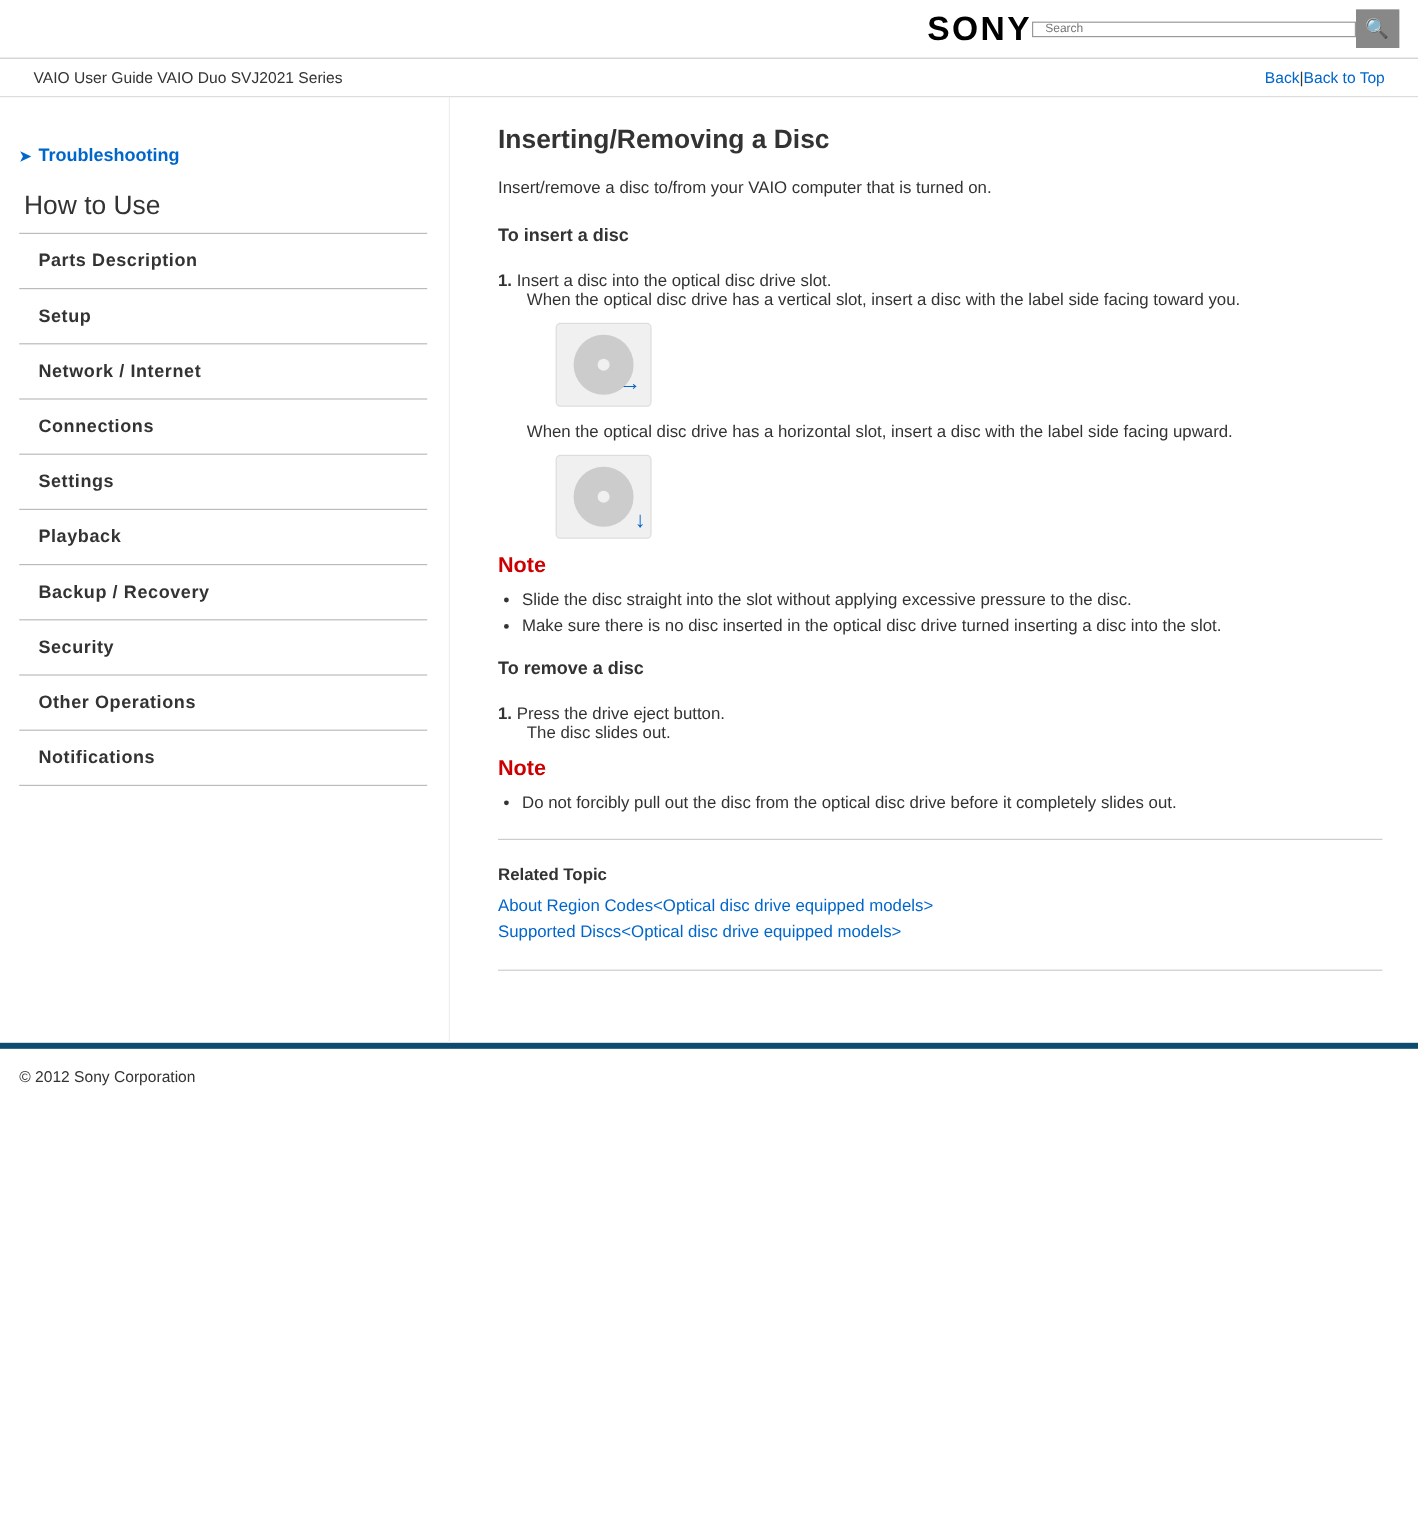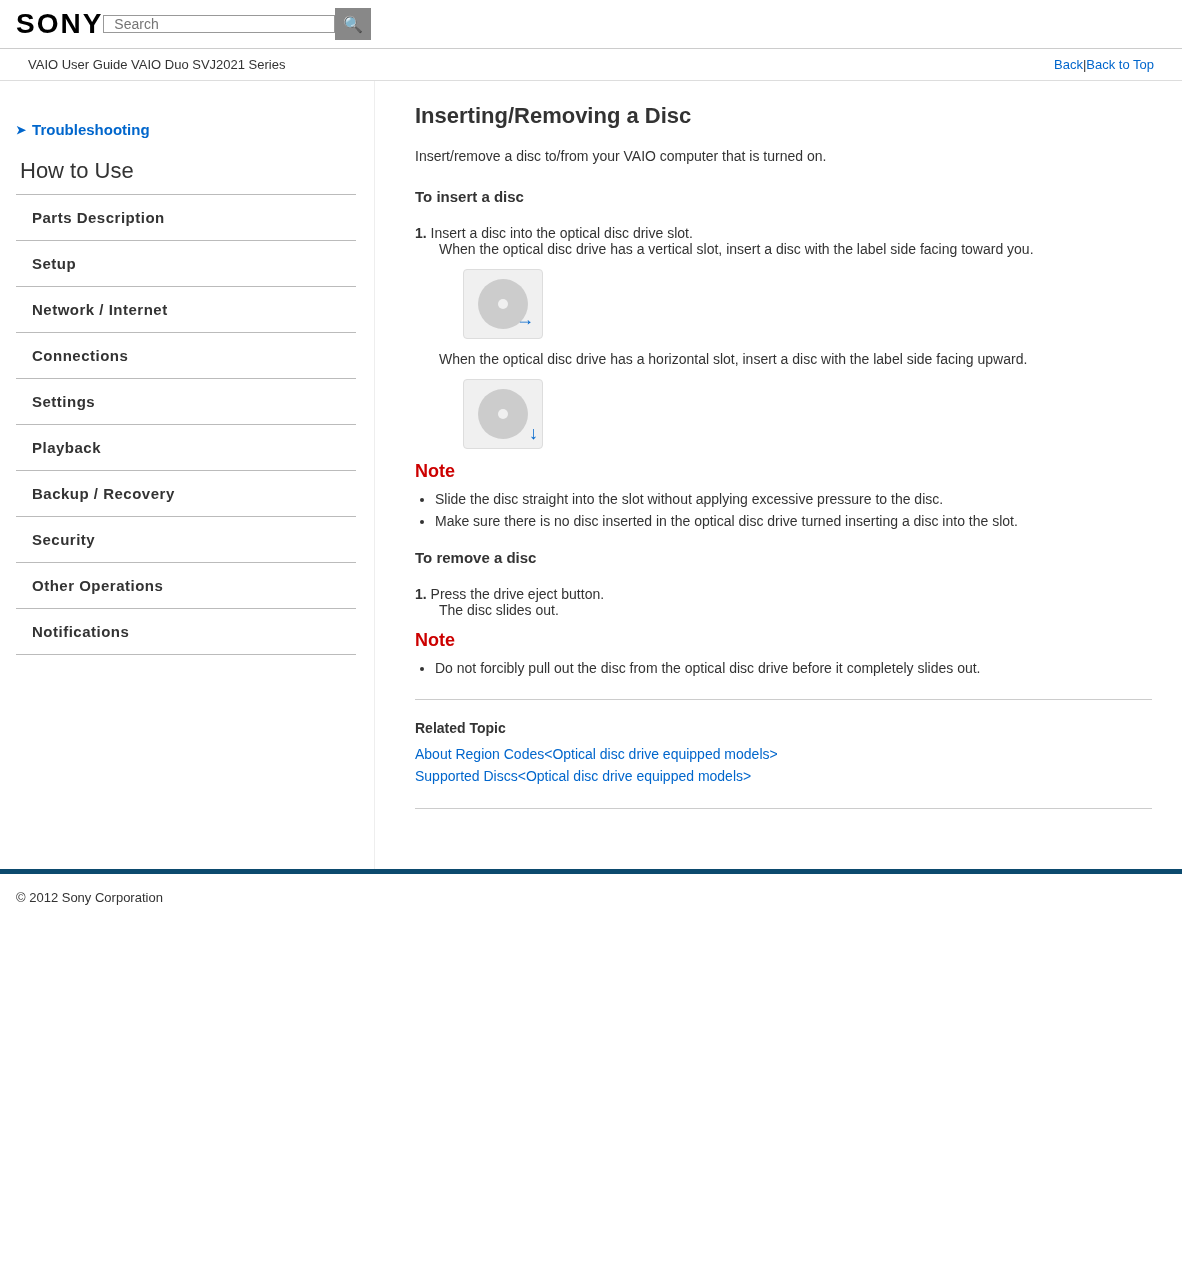--- a/index.html
+++ b/index.html
@@ -2,39 +2,39 @@
 <html><head>
   <meta charset="utf-8">
   <style>
     * { margin: 0; padding: 0; box-sizing: border-box; }
     body { font-family: Arial, sans-serif; font-size: 14px; color: #333; background: #fff; width: 1182px; }
 
     
     #header {
       display: flex;
       align-items: center;
-      justify-content: flex-start;
+      justify-content: flex-end;
       padding: 8px 16px;
       border-bottom: 1px solid #ccc;
     }
     #sony-logo {
       font-size: 28px;
       font-weight: bold;
       letter-spacing: 2px;
       color: #000;
     }
     #search-area {
       display: flex;
       align-items: center;
     }
     #search-input {
-      width: 232px;
+      width: 270px;
       padding: 0 10px;
       border: 1px solid #999;
-      font-size: 14px;
+      font-size: 10px;
       outline: none;
     }
     #search-button {
       width: 36px;
       height: 32px;
       background: #888;
       border: 1px solid #888;
       cursor: pointer;
       display: flex;
       align-items: center;

